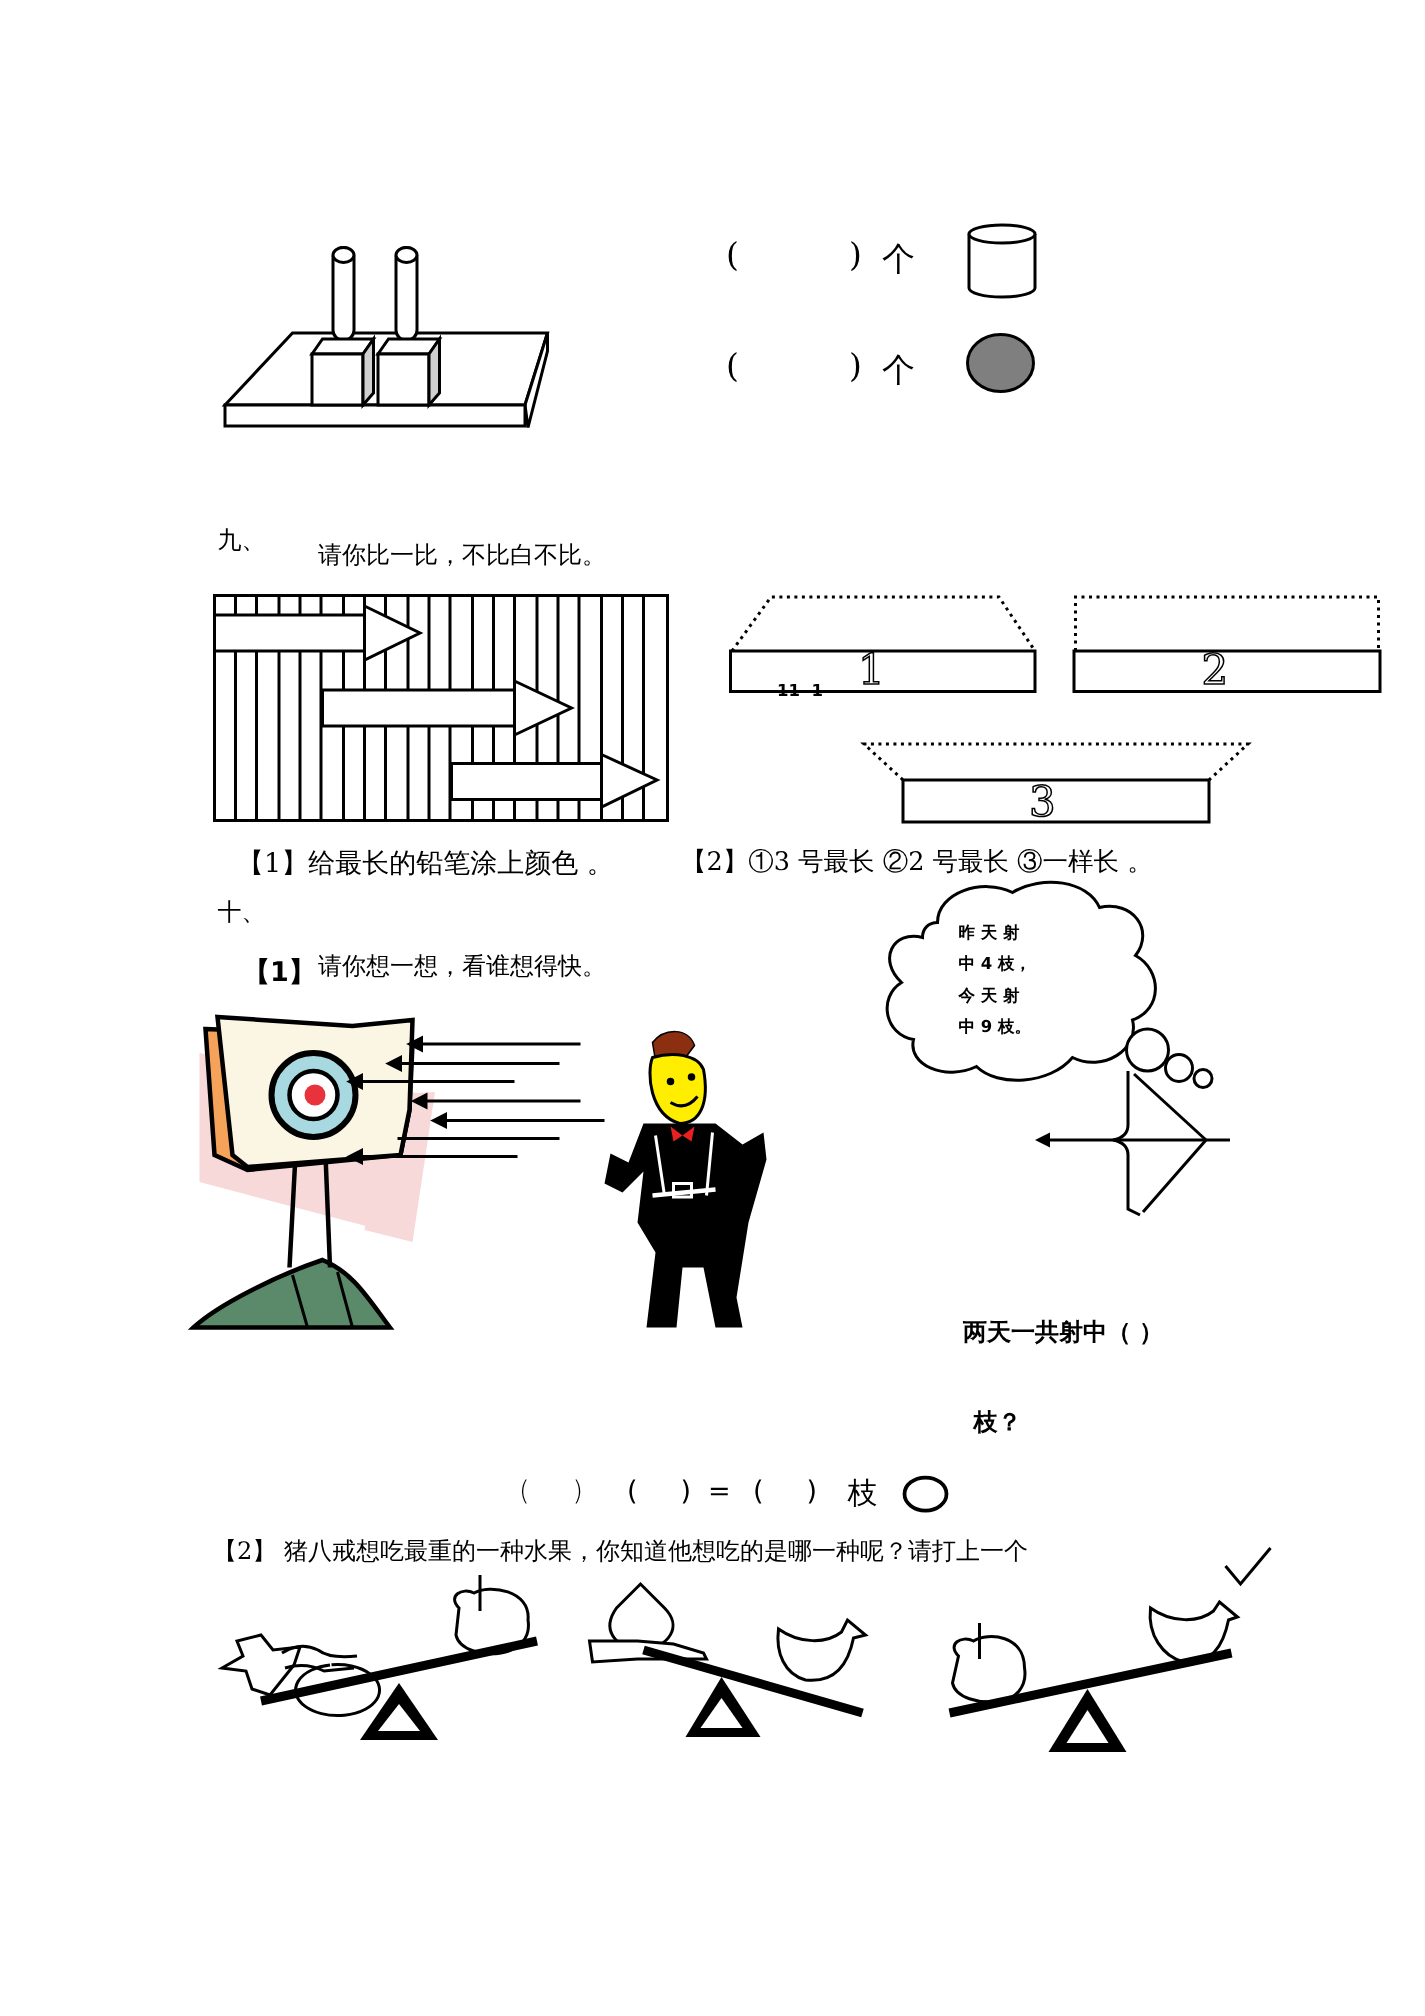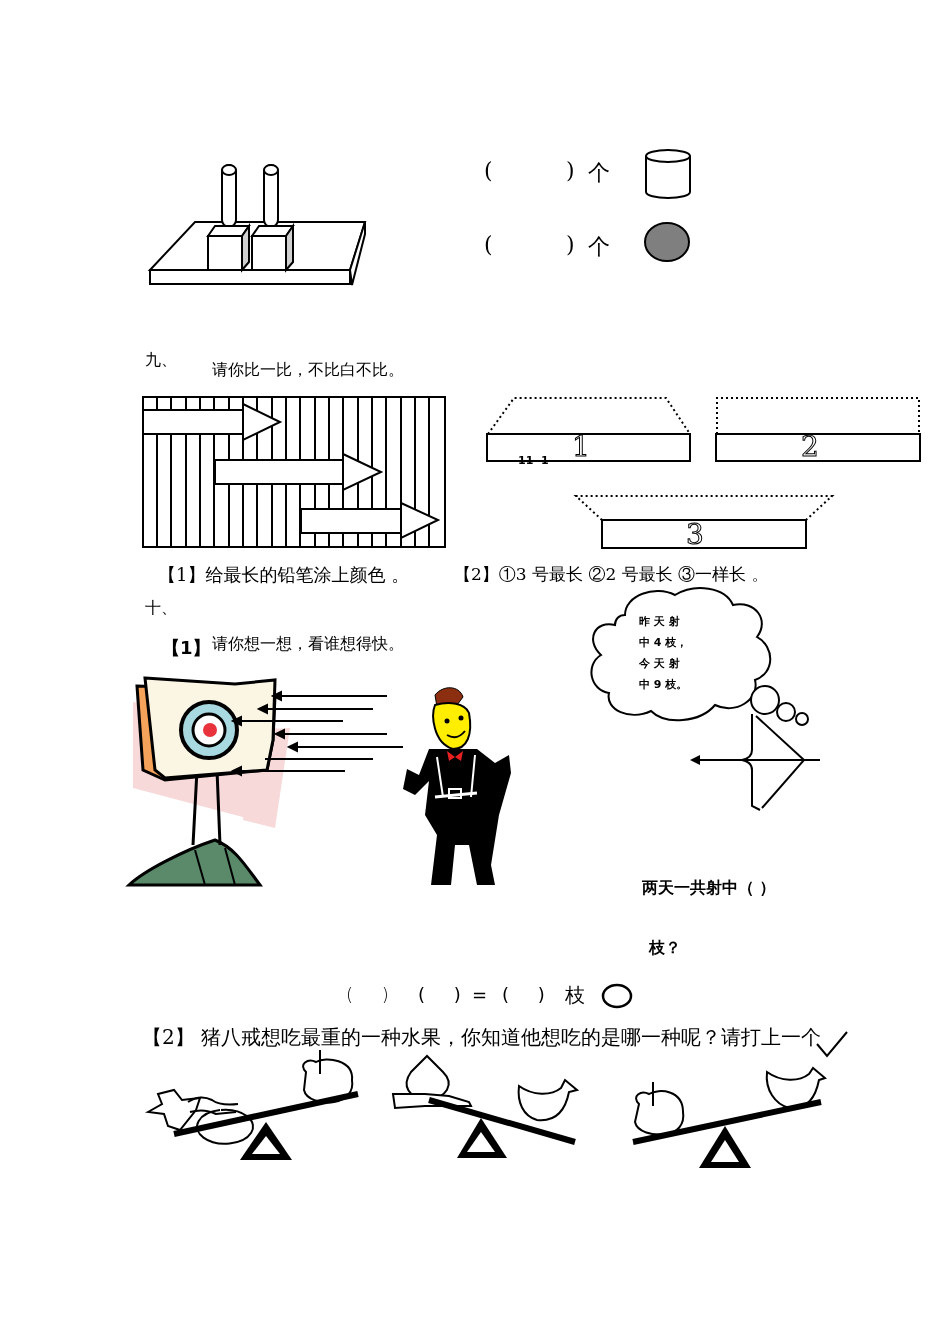--- a/index.html
+++ b/index.html
@@ -184,21 +184,21 @@
   <span class="abs txt" style="left:346px;top:984px;font-size:18px;white-space:pre;font-family:'DejaVu Sans',sans-serif;font-weight:200;">(     )</span>
   <span class="abs txt" style="left:418px;top:984px;font-size:18px;white-space:pre;font-family:'DejaVu Sans',sans-serif;">(     )</span>
   <span class="abs txt" style="left:472px;top:984px;font-size:18px;font-family:'DejaVu Sans',sans-serif;">=</span>
   <span class="abs txt" style="left:502px;top:984px;font-size:18px;white-space:pre;font-family:'DejaVu Sans',sans-serif;">(     )</span>
   <span class="abs txt" style="left:565px;top:982px;font-size:20px;">枝</span>
   <svg style="left:601px;top:983px;" width="34" height="26">
     <ellipse cx="16" cy="13" rx="14" ry="11" fill="#fff" stroke="#000" stroke-width="2.5"></ellipse>
   </svg>
 </div>
 
-<span class="abs txt" style="left:142px;top:1024px;font-size:20px;text-align:center;">【2】 猪八戒想吃最重的一种水果，你知道他想吃的是哪一种呢？请打上一个</span>
+<span class="abs txt" style="left:142px;top:1024px;font-size:16px;text-align:center;">【2】 猪八戒想吃最重的一种水果，你知道他想吃的是哪一种呢？请打上一个</span>
 <svg style="left:815px;top:1030px;" width="36" height="30">
   <polyline points="2,14 12,26 32,2" fill="none" stroke="#000" stroke-width="2"></polyline>
 </svg>
 
 <svg style="left:140px;top:1050px;" width="230" height="115">
   <path d="M80,60 A28,17 0 1 0 81,59.9" fill="#fff" stroke="#000" stroke-width="2"></path>
   <path d="M8,62 L22,54 L18,44 L34,40 L42,50 L60,48 L56,60 L40,80 L28,76 L24,64 Z" fill="#fff" stroke="#000" stroke-width="2"></path>
   <path d="M48,52 Q60,44 72,50 Q80,56 98,54" fill="none" stroke="#000" stroke-width="2"></path>
   <path d="M50,62 Q64,58 76,64 L96,62" fill="none" stroke="#000" stroke-width="2"></path>
   <path d="M166,22 C158,14 168,8 176,12 C186,6 214,10 212,30 C214,42 206,50 194,52 C182,54 166,50 164,40 Z" fill="#fff" stroke="#000" stroke-width="2"></path>

